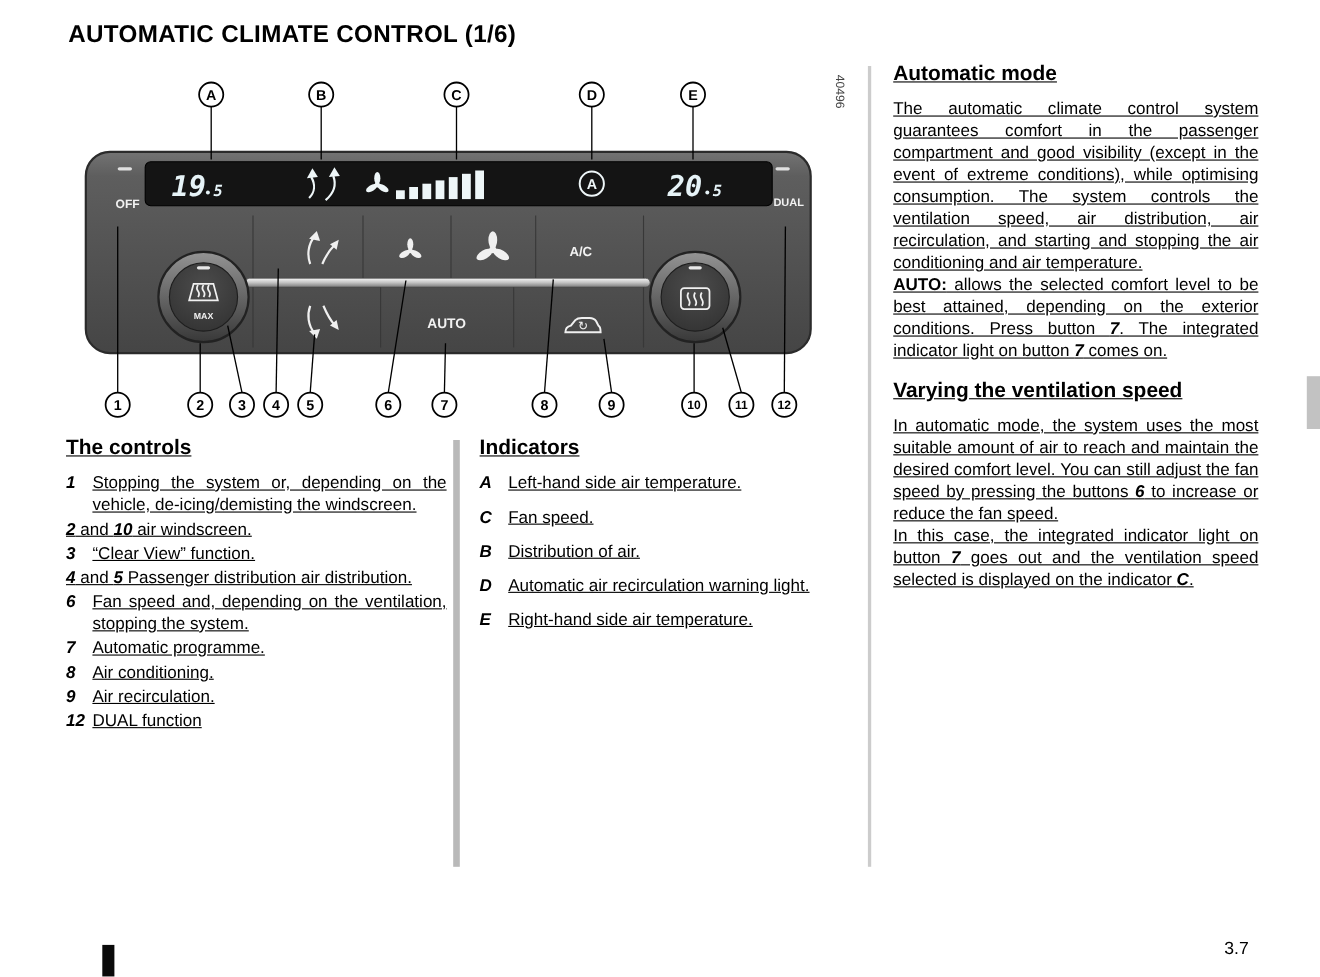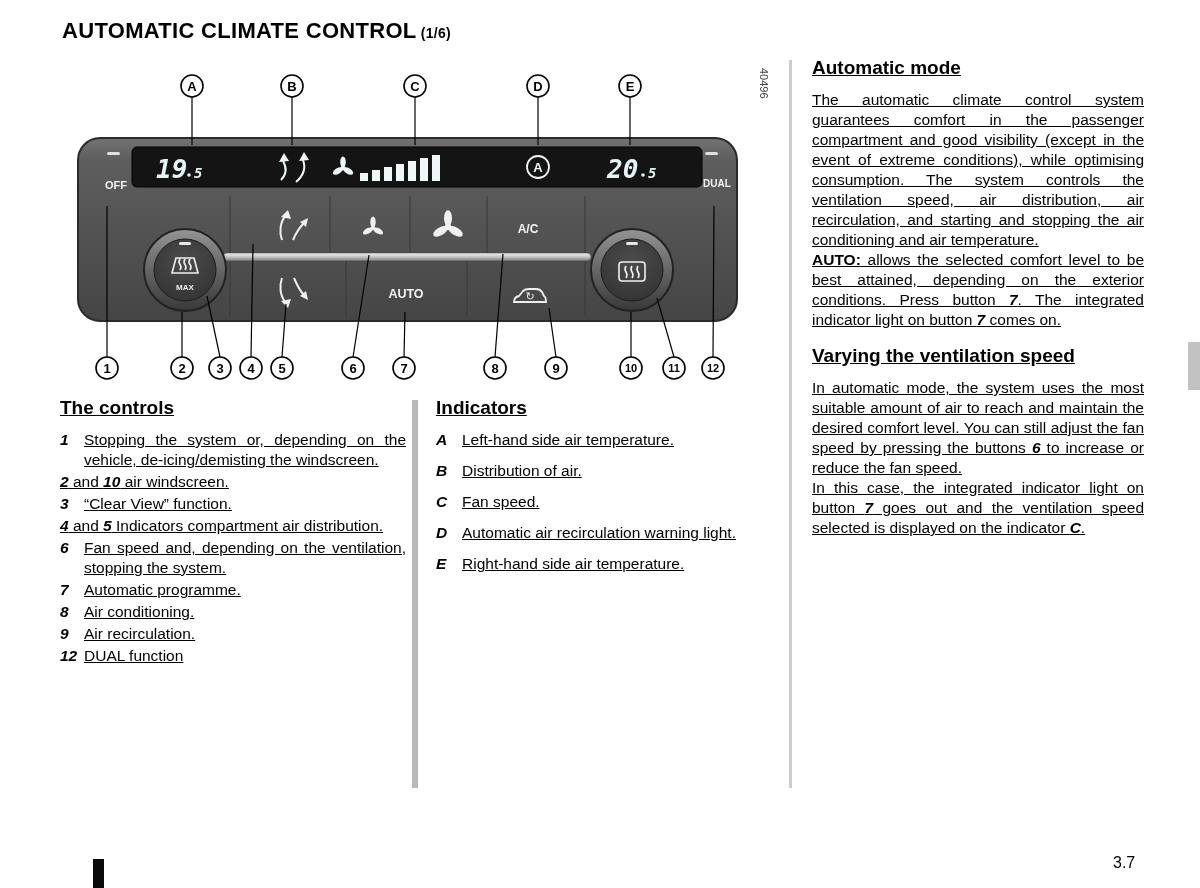--- a/index.html
+++ b/index.html
@@ -1,21 +1,21 @@
 <!DOCTYPE html>
 <html><head>
 <meta charset="utf-8">
 <style>
   * { margin:0; padding:0; box-sizing:border-box; }
   html,body { background:#fff; }
   body { font-family:"Liberation Sans", sans-serif; color:#000; }
   .page { position:relative; width:1200px; height:888px; background:#ffffff; overflow:hidden; }
 
   .title { position:absolute; left:62px; top:18px; font-size:22px; font-weight:bold; letter-spacing:.3px; }
-  .title .tsuf { font-size:14px; }
+  .title .tsuf { font-size:22px; }
 
   .figure { position:absolute; left:60px; top:56px; width:715px; height:344px; }
 
   .col { position:absolute; font-size:15.5px; line-height:20px;text-decoration:underline; }
   .controls-col { left:60px; top:398px; width:346px; }
   .indicators-col { left:436px; top:398px; width:330px; }
   .right-col { left:812px; top:58px; width:332px; }
   h2.sec { font-size:19px; font-weight:bold; margin:0 0 12px 0; }
   h2.sec2 { margin-top:16px; }
 
@@ -292,33 +292,33 @@
   </div>
 
   <div class="divider-mid"></div>
   <div class="divider-right"></div>
 
   <section class="col controls-col">
     <h2 class="sec">The controls</h2>
     <div class="li"><span class="nf">1</span><span>Stopping the system or, depending on the vehicle, de-icing/demisting the windscreen.</span></div>
     <div class="li"><span class="n">2</span><span> and </span><span class="n">10</span><span> air windscreen.</span></div>
     <div class="li"><span class="nf">3</span><span>“Clear View” function.</span></div>
-    <div class="li"><span class="n">4</span><span> and </span><span class="n">5</span><span> Indicators compartment air distribution.</span></div>
+    <div class="li"><span class="n">4</span><span> and </span><span class="n">5</span><span> Passenger distribution air distribution.</span></div>
     <div class="li"><span class="nf">6</span><span>Fan speed and, depending on the ventilation, stopping the system.</span></div>
     <div class="li"><span class="nf">7</span><span>Automatic programme.</span></div>
     <div class="li"><span class="nf">8</span><span>Air conditioning.</span></div>
     <div class="li"><span class="nf">9</span><span>Air recirculation.</span></div>
     <div class="li"><span class="nf">12</span><span>DUAL function</span></div>
   </section>
 
   <section class="col indicators-col">
     <h2 class="sec">Indicators</h2>
     <div class="li ind-item"><span class="nf">A</span><span>Left-hand side air temperature.</span></div>
+    <div class="li ind-item"><span class="nf">C</span><span>Fan speed.</span></div>
     <div class="li ind-item"><span class="nf">B</span><span>Distribution of air.</span></div>
-    <div class="li ind-item"><span class="nf">C</span><span>Fan speed.</span></div>
     <div class="li ind-item"><span class="nf">D</span><span>Automatic air recirculation warning light.</span></div>
     <div class="li ind-item"><span class="nf">E</span><span>Right-hand side air temperature.</span></div>
   </section>
 
   <section class="col right-col">
     <h2 class="sec">Automatic mode</h2>
     <p class="just">The automatic climate control system guarantees comfort in the passenger compartment and good visibility (except in the event of extreme conditions), while optimising consumption. The system controls the ventilation speed, air distribution, air recirculation, and starting and stopping the air conditioning and air temperature.</p>
     <p class="just"><span class="blead">AUTO:</span><span> allows the selected comfort level to be best attained, depending on the exterior conditions. Press button </span><span class="bref">7</span><span>. The integrated indicator light on button </span><span class="bref">7</span><span> comes on.</span></p>
 
     <h2 class="sec sec2">Varying the ventilation speed</h2>

